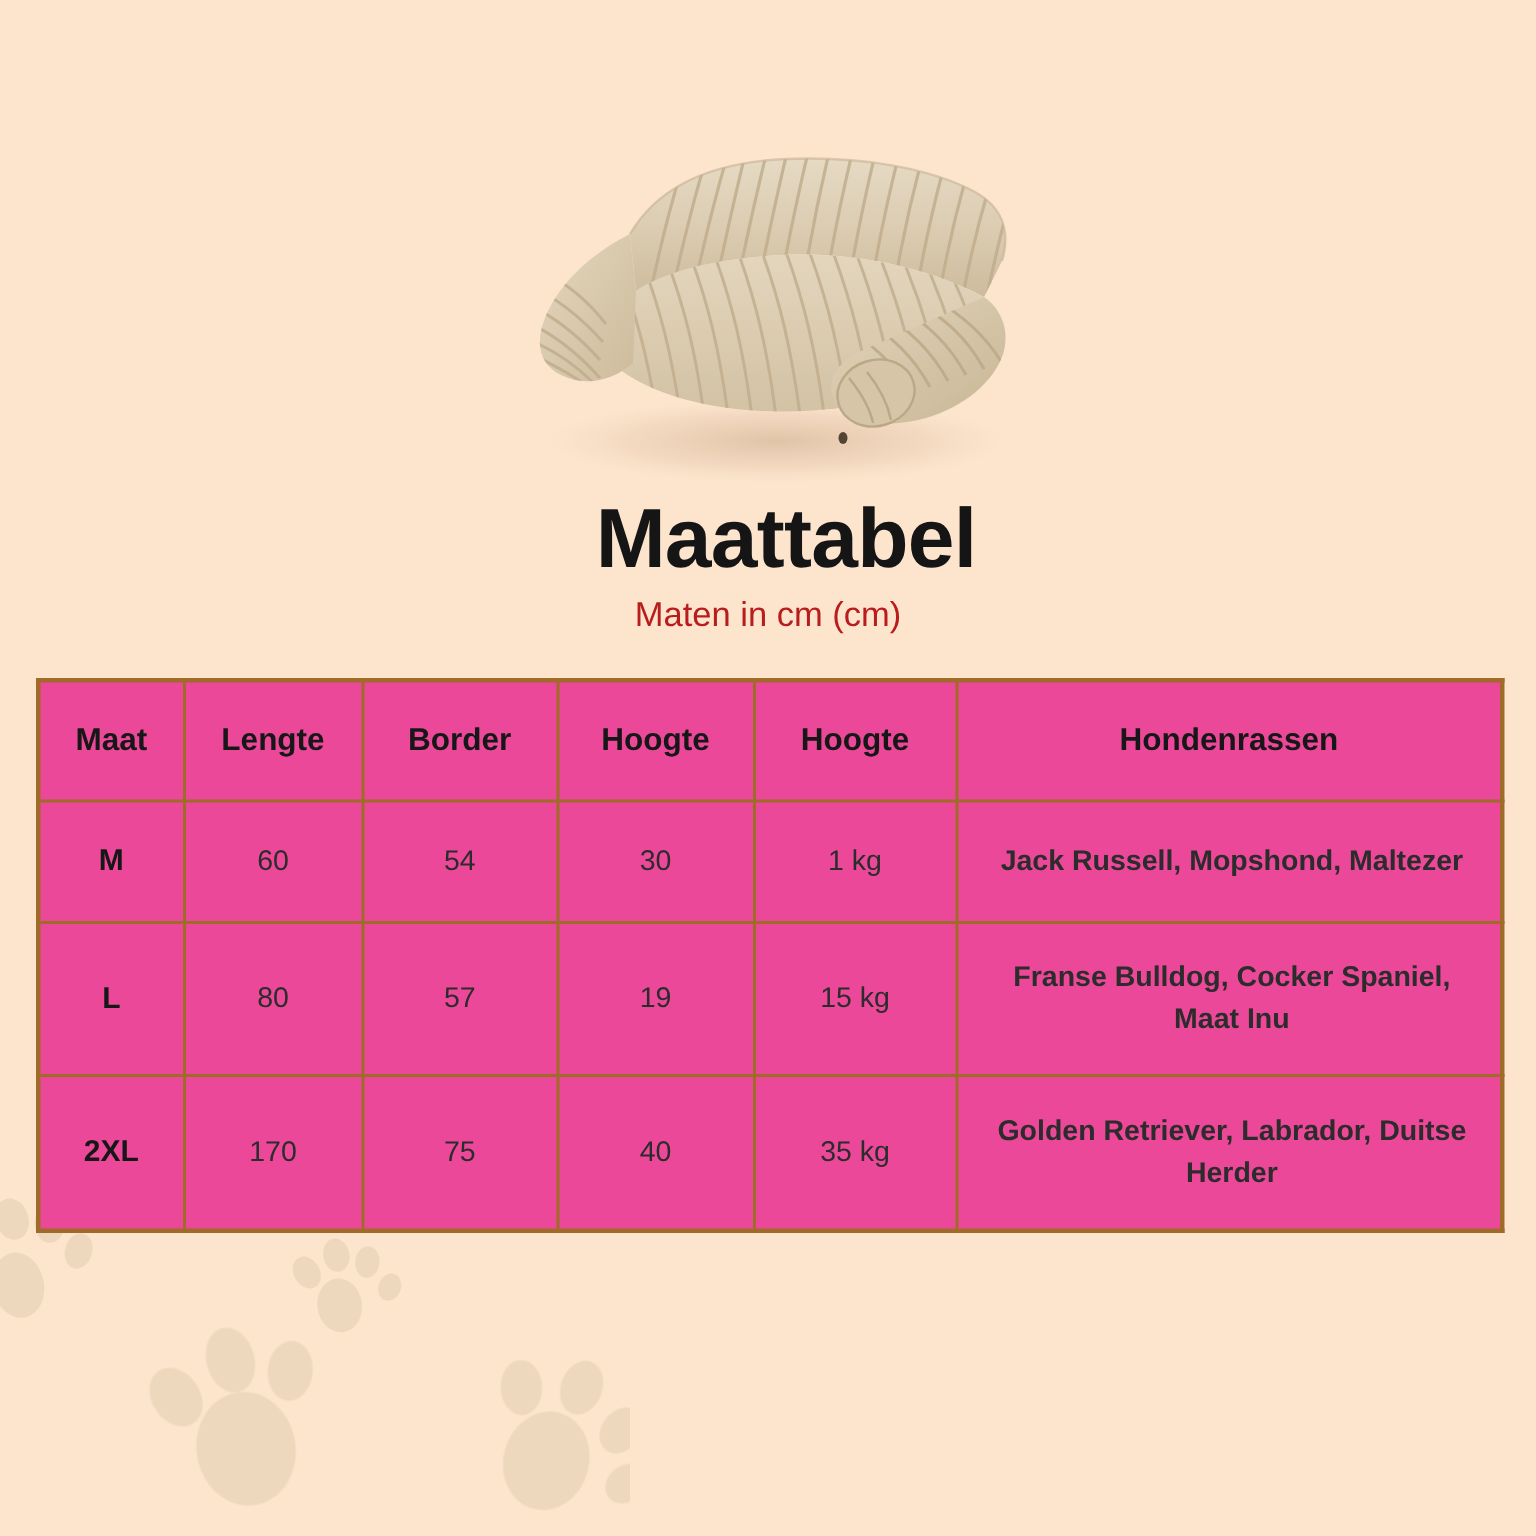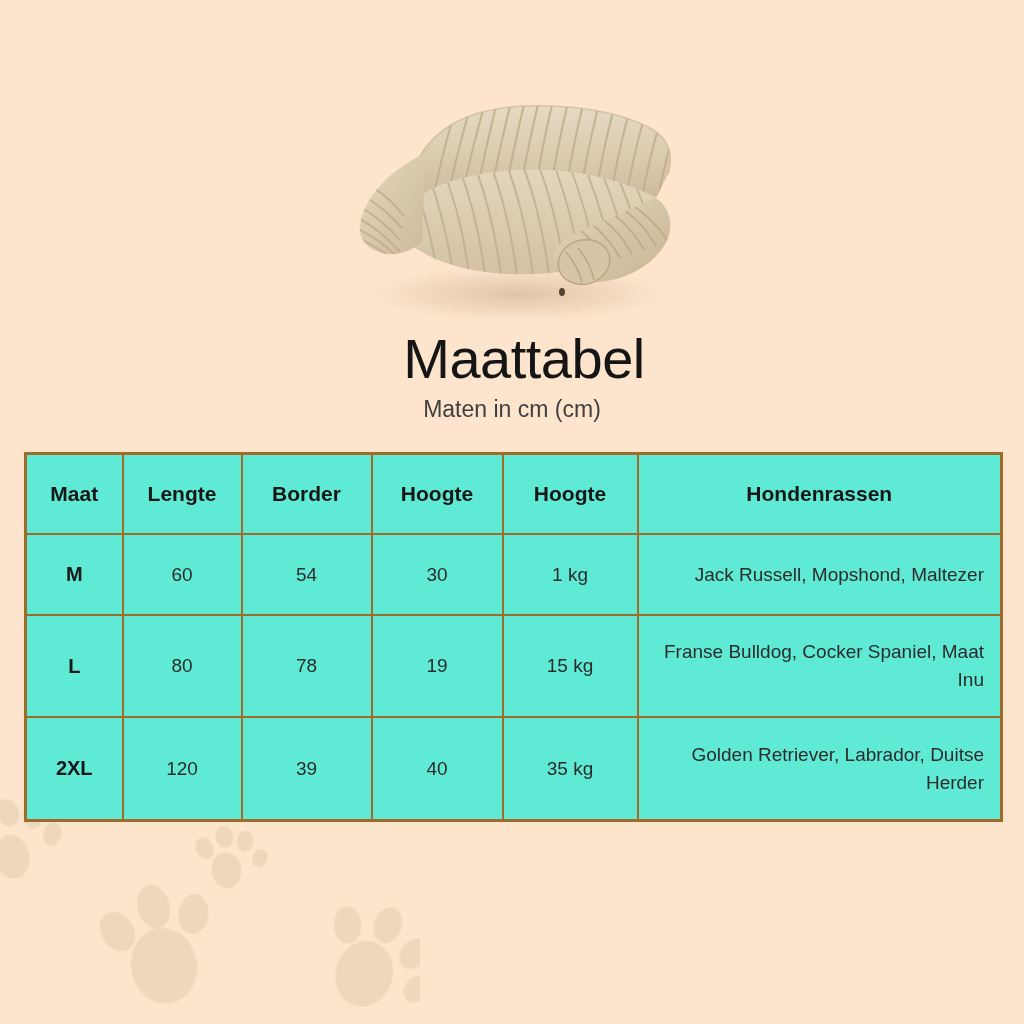--- a/index.html
+++ b/index.html
@@ -48,31 +48,31 @@
   .title-block {
     position: absolute;
     left: 0;
     top: 330px;
     width: 1024px;
     text-align: center;
     z-index: 2;
   }
   .main-title {
     font-size: 56px;
-    font-weight: 400;
+    font-weight: 700;
     color: #151515;
     letter-spacing: -0.5px;
     line-height: 1.05;
     margin: 0;
     padding-left: 24px;
   }
   .sub-title {
     font-size: 23px;
     font-weight: 400;
-    color: #404040;
+    color: #b91c1c;
     margin: 8px 0 0 0;
     line-height: 1.1;
   }
 
   
   .table-wrap {
     position: absolute;
     left: 24px;
     top: 452px;
     width: 976px;
@@ -81,21 +81,21 @@
   table.size-table {
     width: 100%;
     border-collapse: collapse;
     table-layout: fixed;
     background: #fdeada;
     border: 3px solid #a06a28;
   }
   table.size-table td,
   table.size-table th {
     border: 2px solid #a06a28;
-    background: #5eead4;
+    background: #ec4899;
     color: #2c2c2c;
     padding: 0 14px;
     font-size: 19px;
     font-weight: 400;
     vertical-align: middle;
   }
   table.size-table thead th {
     height: 78px;
     font-size: 21px;
     font-weight: 700;
@@ -104,25 +104,26 @@
   }
   table.size-table tbody td {
     text-align: center;
   }
   table.size-table tbody td.size-cell {
     font-weight: 700;
     font-size: 20px;
     color: #171717;
   }
   table.size-table tbody td.breeds-cell {
-    text-align: right;
+    text-align: center;
     font-size: 19px;
     line-height: 1.45;
     padding-left: 20px;
     padding-right: 16px;
+    font-weight: bold;
   }
   tr.row-m td { height: 79px; }
   tr.row-l td { height: 100px; }
   tr.row-xl td { height: 100px; }
   tr.row-2xl td { height: 101px; }
 
   col.c-maat    { width: 97px;  }
   col.c-lengte  { width: 119px; }
   col.c-breedte { width: 130px; }
   col.c-hoogte  { width: 131px; }
@@ -328,28 +329,28 @@
         <td class="size-cell">M</td>
         <td>60</td>
         <td>54</td>
         <td>30</td>
         <td>1 kg</td>
         <td class="breeds-cell">Jack Russell, Mopshond, Maltezer</td>
       </tr>
       <tr class="row-l">
         <td class="size-cell">L</td>
         <td>80</td>
-        <td>78</td>
+        <td>57</td>
         <td>19</td>
         <td>15 kg</td>
         <td class="breeds-cell">Franse Bulldog, Cocker Spaniel, Maat Inu</td>
       </tr>
       <tr class="row-2xl">
         <td class="size-cell">2XL</td>
-        <td>120</td>
-        <td>39</td>
+        <td>170</td>
+        <td>75</td>
         <td>40</td>
         <td>35 kg</td>
         <td class="breeds-cell">Golden Retriever, Labrador, Duitse Herder</td>
       </tr>
     </tbody>
   </table>
 </div>
 
 </body></html>

